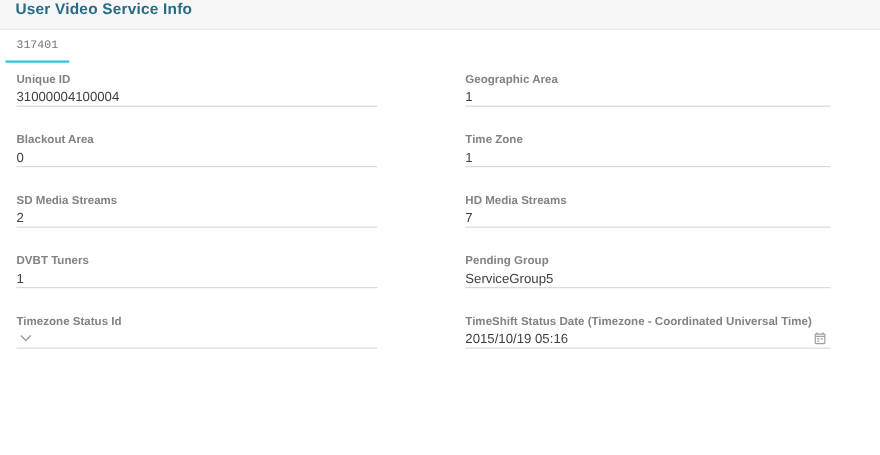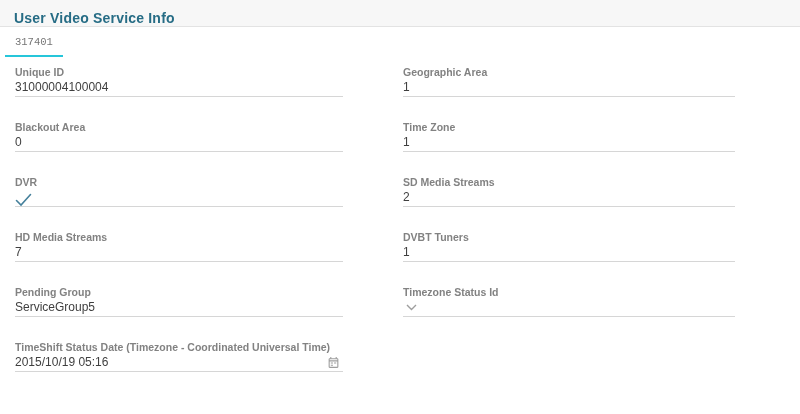--- a/index.html
+++ b/index.html
@@ -7,21 +7,21 @@
   body {
     width: 800px; height: 414px;
     background: #ffffff;
     font-family: "Liberation Sans", sans-serif;
     overflow: hidden;
   }
   .header {
     height: 27px;
     background: #f7f7f7;
     border-bottom: 1px solid #e3e3e3;
-    display: flex; align-items: flex-end;
+    display: flex; align-items: flex-start;
     padding-left: 14px;
   }
   .page-title {
     margin: 0;
     font-size: 14px;
     font-weight: bold;
     color: #266c85;
     letter-spacing: 0.2px;
   }
   .tabbar {
@@ -37,37 +37,37 @@
     padding: 2px 10px 0 10px;
     border-bottom: 2px solid transparent;
     cursor: pointer;
     min-width: 45px;
   }
   .tab.active { border-bottom-color: #26c6da; }
 
   .form {
     display: grid;
     grid-template-columns: 328px 332px;
-    column-gap: 60px;
+    column-gap: 80px;
     padding-left: 15px;
   }
   .field { height: 55px; padding-top: 8px; }
   .flabel {
     font-size: 10.5px;
     font-weight: bold;
     color: #828282;
     height: 14px;
     line-height: 14px;
     white-space: nowrap;
   }
   .fvalue-row {
     height: 18px;
     margin-top: 0;
     border-bottom: 1px solid #d6d6d6;
-    display: flex; align-items: flex-start; justify-content: space-between;
+    display: flex; align-items: center; justify-content: space-between;
   }
   .fvalue {
     font-size: 12px;
     color: #3f3f3f;
     line-height: 16px;
     white-space: nowrap;
   }
   .icon-btn {
     display: flex; align-items: center; justify-content: center;
     width: 16px; height: 16px;
@@ -109,30 +109,20 @@
     </div>
   </div>
   <div class="field">
     <div class="flabel">Time Zone</div>
     <div class="fvalue-row">
       <span class="fvalue">1</span>
     </div>
   </div>
 
   <div class="field">
-    <div class="flabel">DVR</div>
-    <div class="fvalue-row">
-      <span class="check-wrap">
-        <svg width="17" height="14" viewBox="0 0 17 14">
-          <path d="M1.5 7.5 L6 12 L15.5 1.5" stroke="#45809b" stroke-width="1.6" fill="none" stroke-linecap="round"></path>
-        </svg>
-      </span>
-    </div>
-  </div>
-  <div class="field">
     <div class="flabel">SD Media Streams</div>
     <div class="fvalue-row">
       <span class="fvalue">2</span>
     </div>
   </div>
 
   <div class="field">
     <div class="flabel">HD Media Streams</div>
     <div class="fvalue-row">
       <span class="fvalue">7</span>

